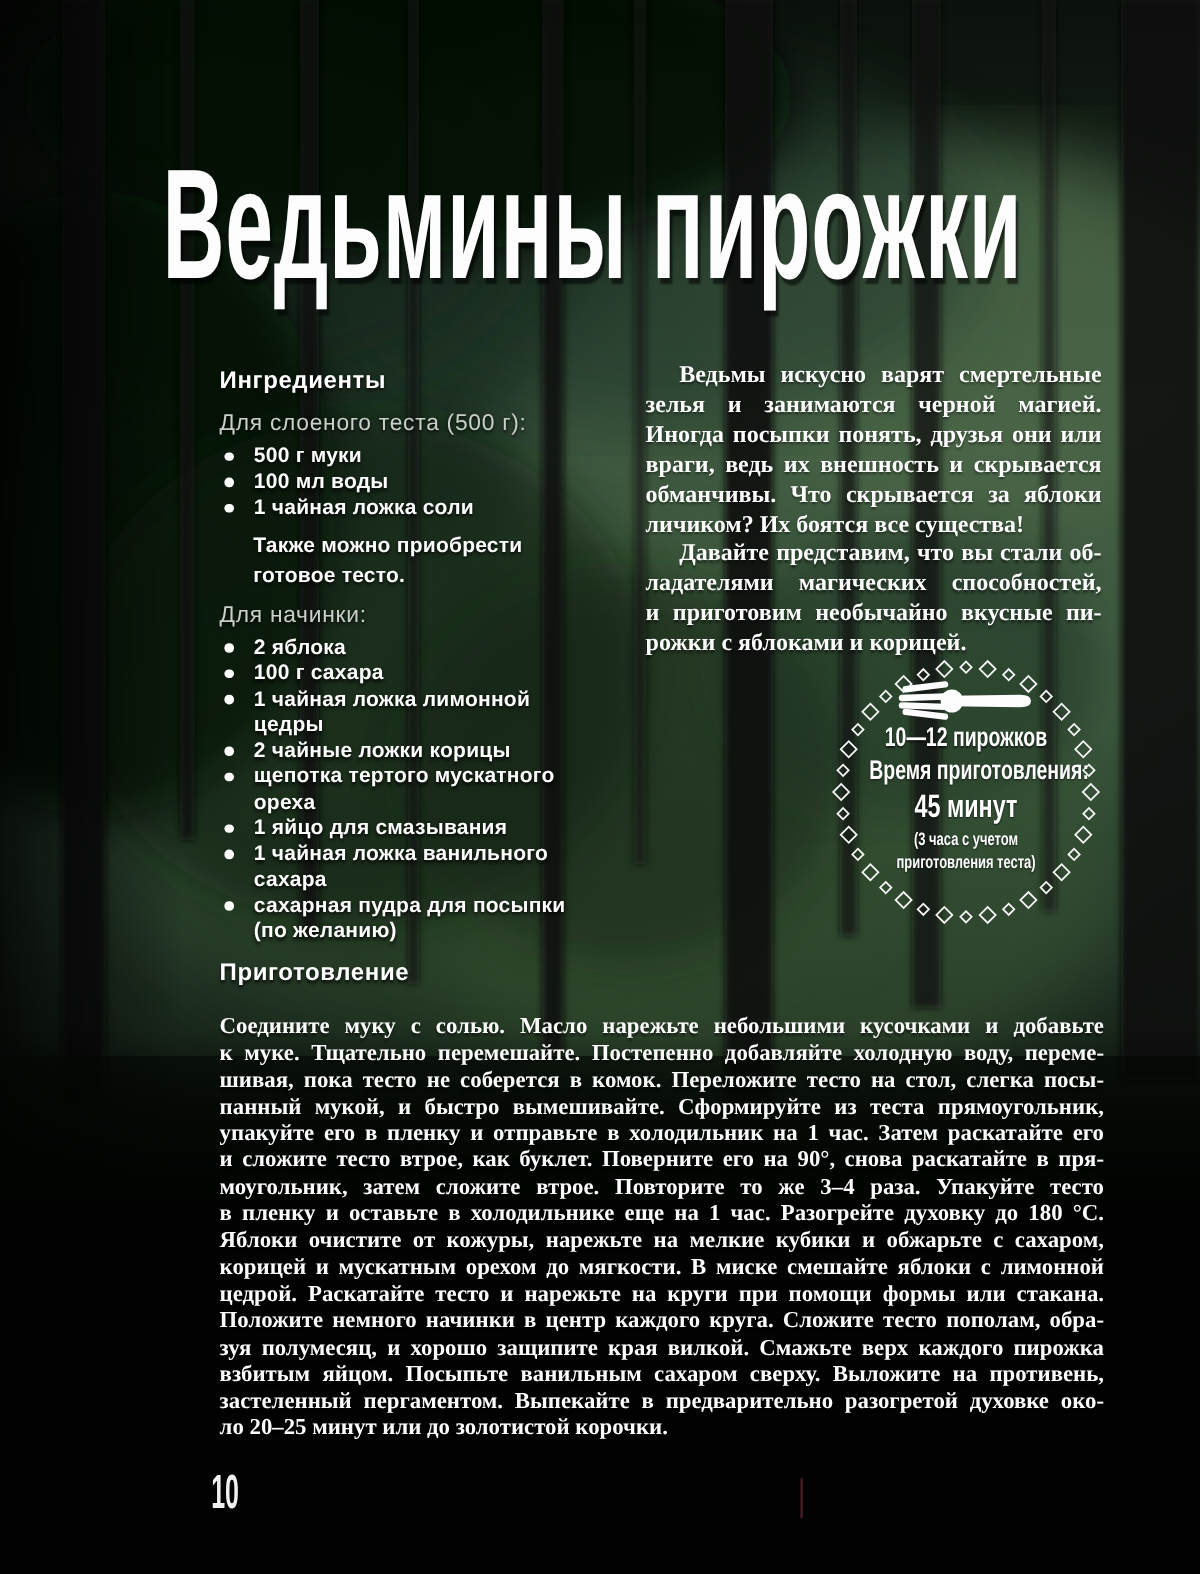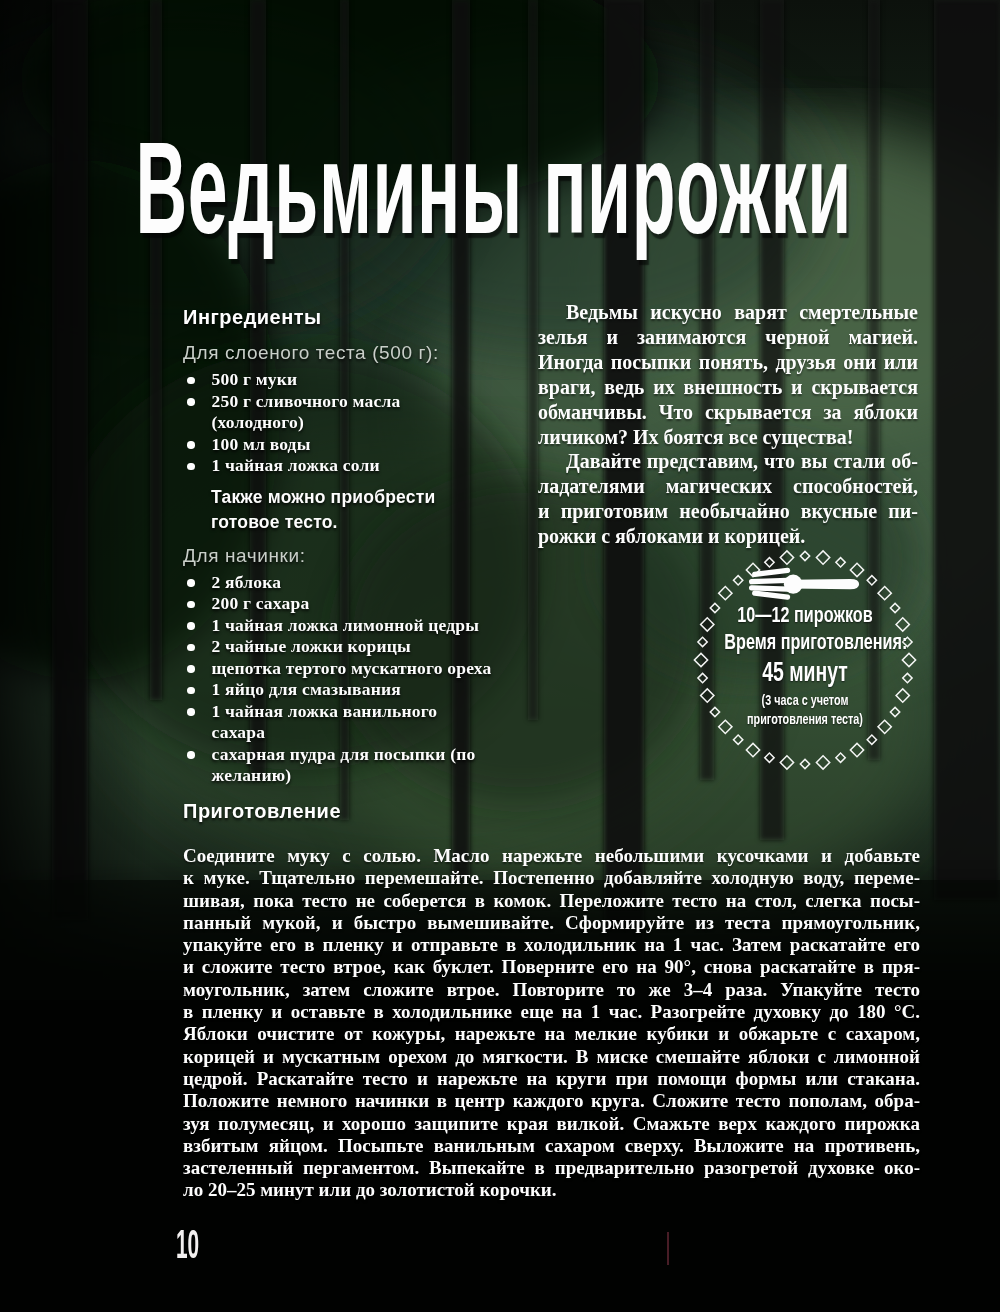--- a/index.html
+++ b/index.html
@@ -32,21 +32,21 @@
   .ingredients { position:absolute; left:183px; top:306px; width:330px; }
   .ing-heading {
     font-size:20px; font-weight:700; letter-spacing:.5px; color:#fff;
     text-shadow:0 2px 3px rgba(0,0,0,.8); margin-bottom:13px;
   }
   .ing-sub {
     font-size:19px; font-weight:400; letter-spacing:.6px; color:#c9cfc9;
     text-shadow:0 2px 3px rgba(0,0,0,.8); margin-bottom:5px;
   }
   .ing-list { width:310px; margin-bottom:8px; }
-  .ing-item { display:flex; align-items:flex-start;font-family:Liberation Serif, serif; }
+  .ing-item { display:flex; align-items:flex-start; }
   .ing-item .bullet {
     flex:0 0 auto; width:7.5px; height:7.5px; border-radius:50%;
     background:#fff; margin:7.5px 17px 0 4px;
   }
   .ing-item .itext {
     font-size:17.5px; font-weight:700; line-height:21.5px; color:#fdfdfd;
     letter-spacing:.2px; max-width:282px;
     text-shadow:0 2px 3px rgba(0,0,0,.85);
   }
   .ing-note {
@@ -195,44 +195,40 @@
 
     <div class="sec1">
       <div class="ing-sub">Для слоеного теста (500 г):</div>
       <div class="ing-list">
           <div class="ing-item">
             <span class="bullet"></span>
             <span class="itext">500 г муки</span>
           </div>
           <div class="ing-item">
             <span class="bullet"></span>
-            <span class="itext">250 г сливочного масла (холодного)</span>
-          </div>
-          <div class="ing-item">
-            <span class="bullet"></span>
             <span class="itext">100 мл воды</span>
           </div>
           <div class="ing-item">
             <span class="bullet"></span>
             <span class="itext">1 чайная ложка соли</span>
           </div>
         </div>
       <div class="ing-note">Также можно приобрести готовое тесто.</div>
     </div>
 
     <div class="sec2">
       <div class="ing-sub">Для начинки:</div>
       <div class="ing-list">
           <div class="ing-item">
             <span class="bullet"></span>
             <span class="itext">2 яблока</span>
           </div>
           <div class="ing-item">
             <span class="bullet"></span>
-            <span class="itext">200 г сахара</span>
+            <span class="itext">100 г сахара</span>
           </div>
           <div class="ing-item">
             <span class="bullet"></span>
             <span class="itext">1 чайная ложка лимонной цедры</span>
           </div>
           <div class="ing-item">
             <span class="bullet"></span>
             <span class="itext">2 чайные ложки корицы</span>
           </div>
           <div class="ing-item">

